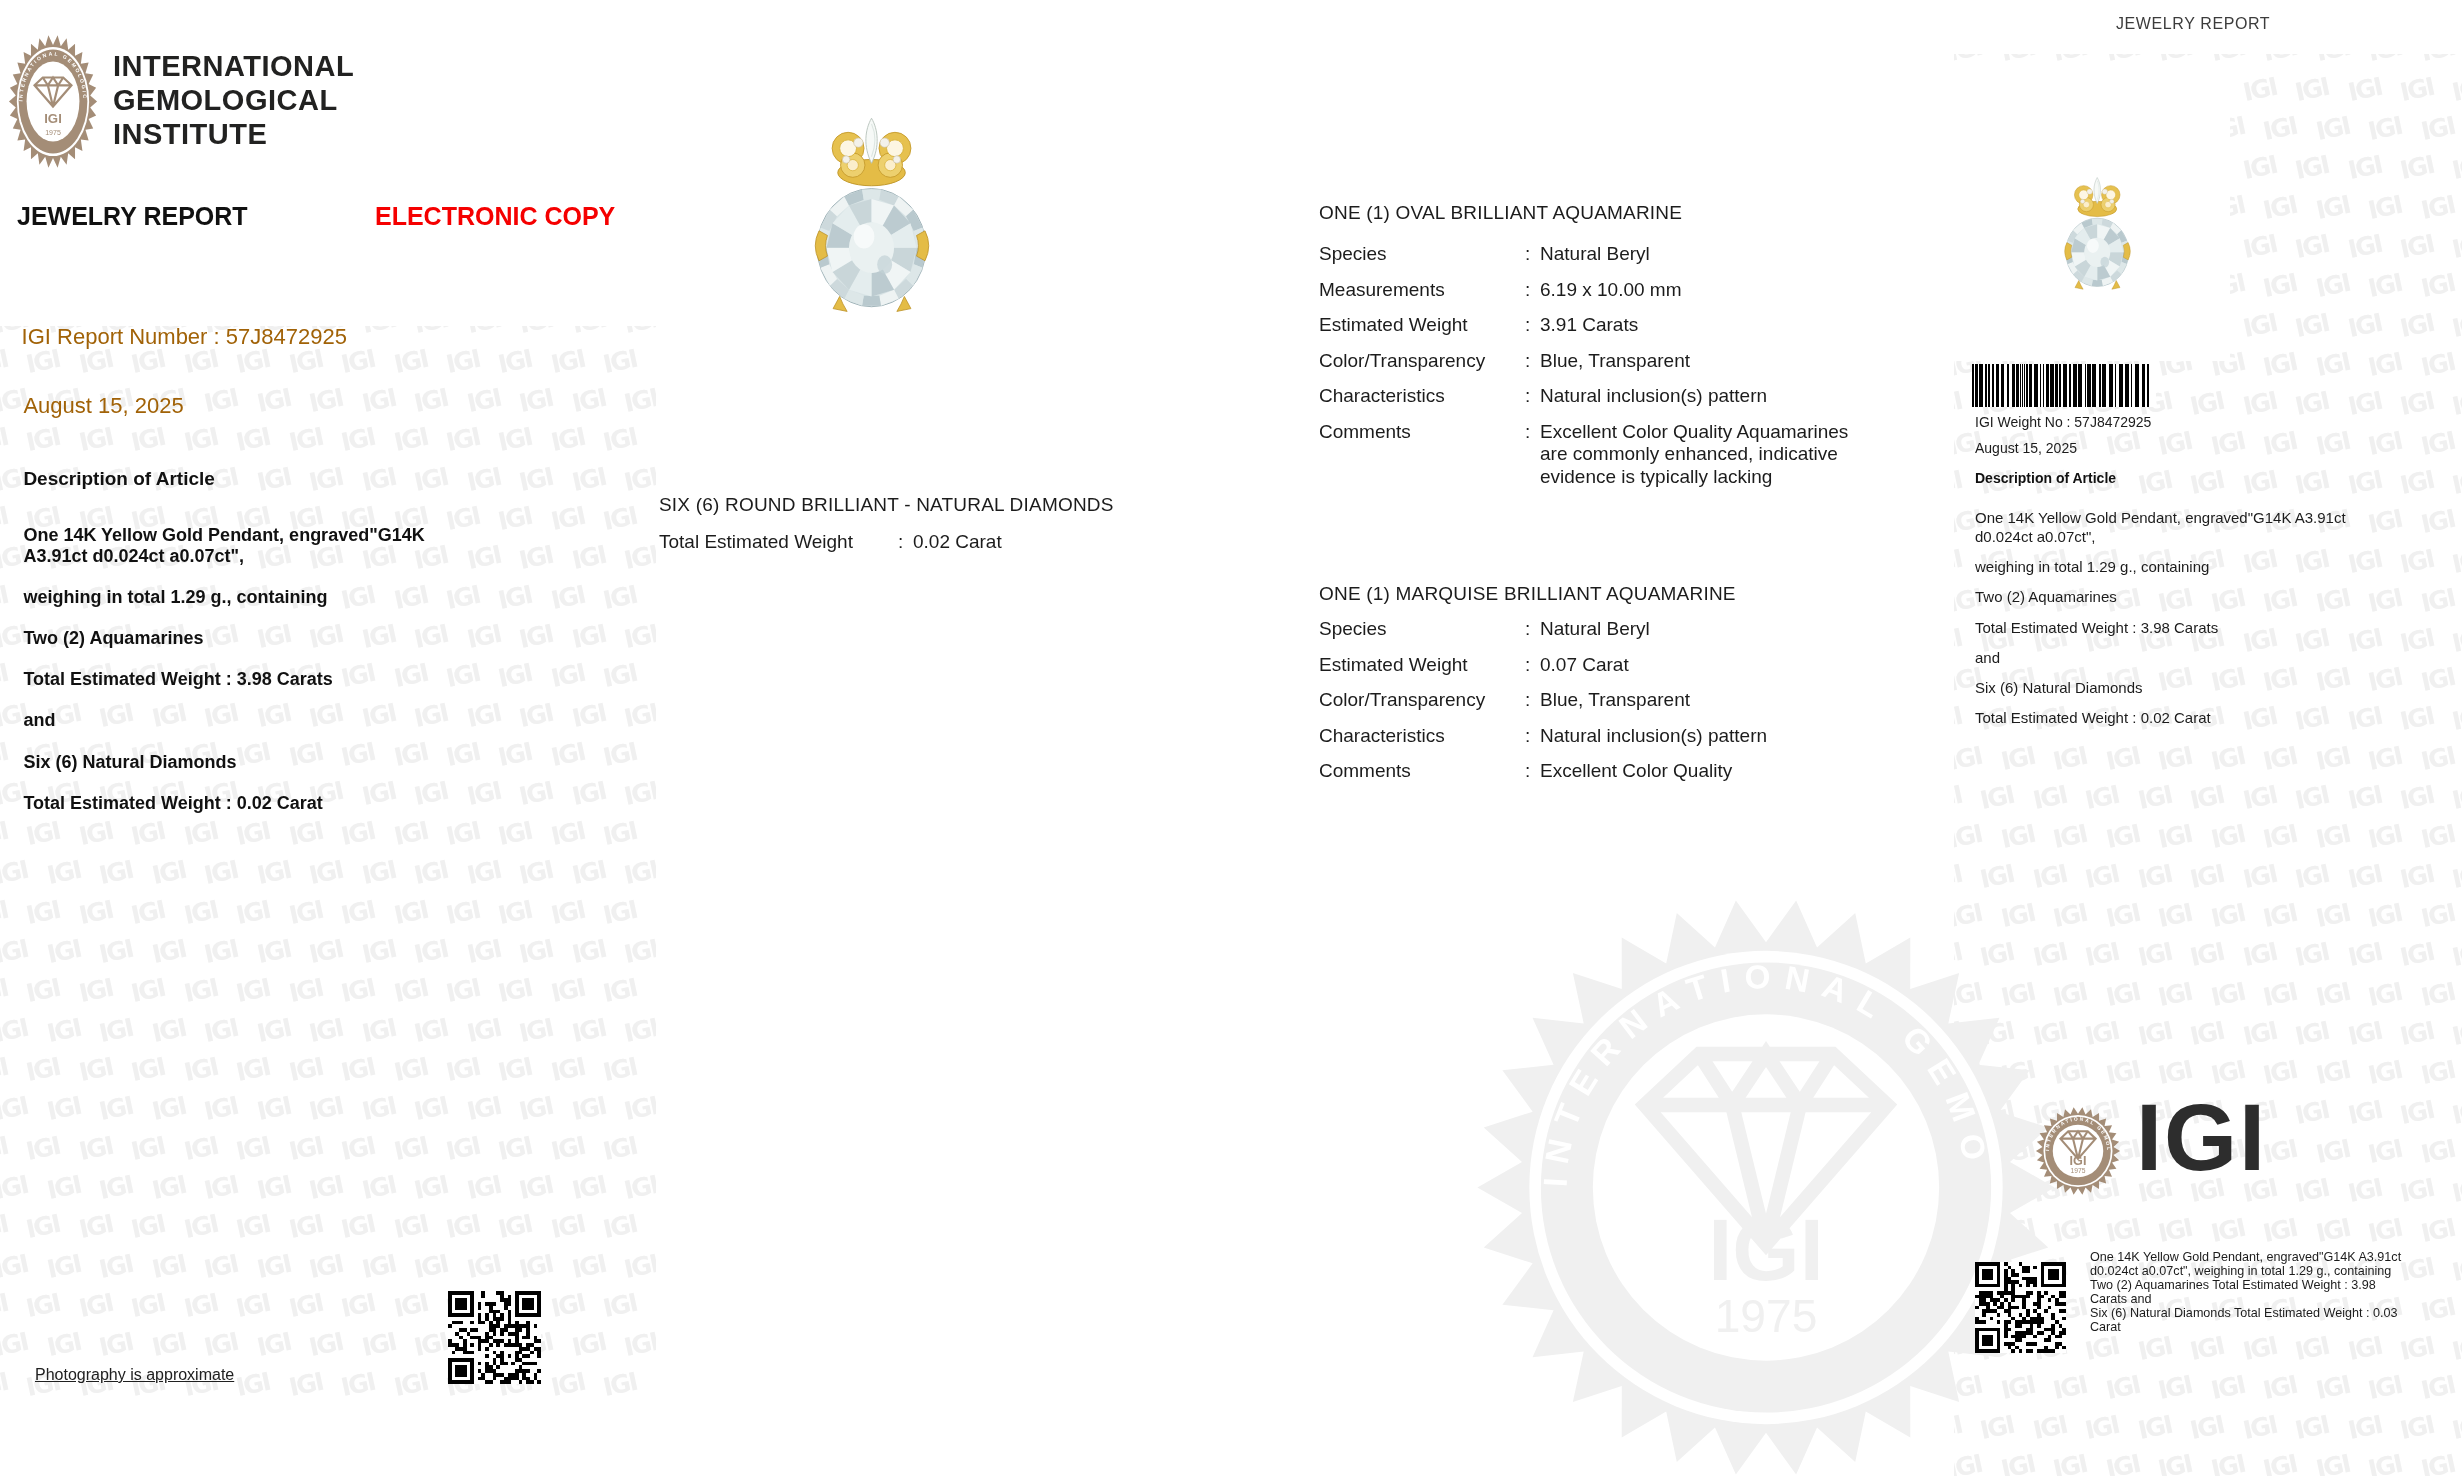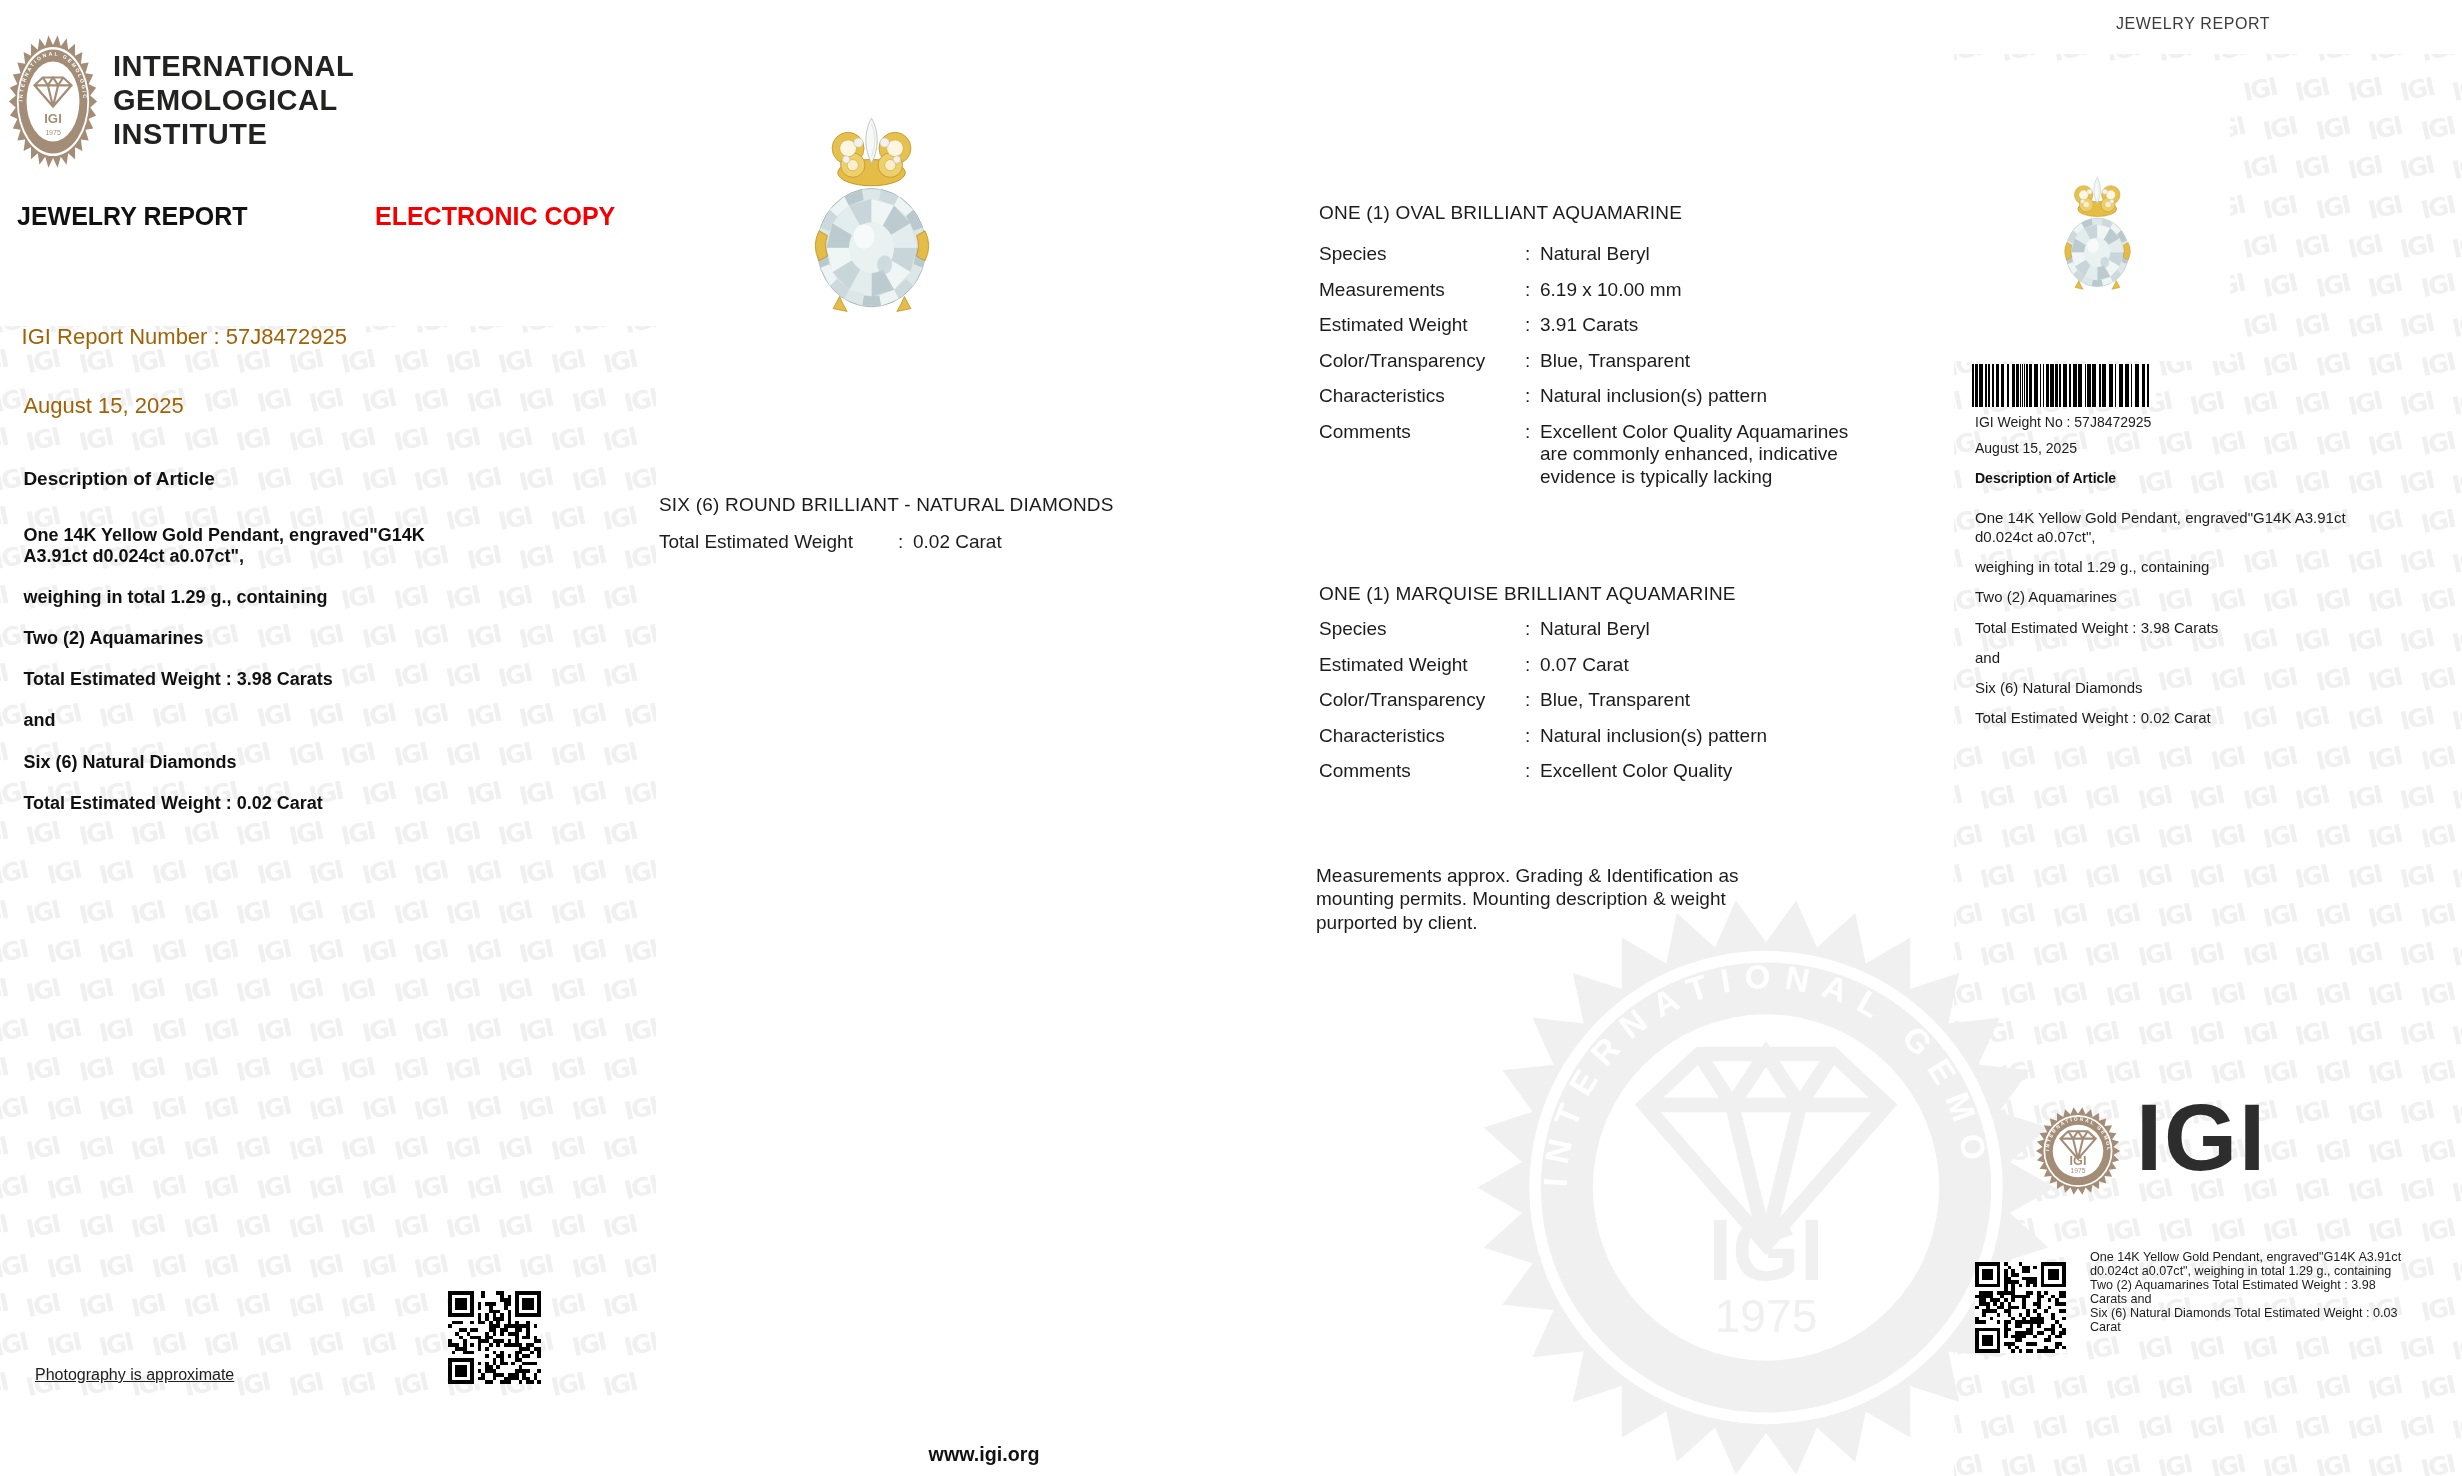--- a/index.html
+++ b/index.html
@@ -967,21 +967,20 @@
         <span class="kv-colon">:</span>
         <span class="kv-value">Natural inclusion(s) pattern</span>
       </div>
       <div class="kv-row">
         <span class="kv-label">Comments</span>
         <span class="kv-colon">:</span>
         <span class="kv-value">Excellent Color Quality</span>
       </div>
     </div>
 
-  <div class="abs disclaimer" style="left:1316px;top:864px;width:450px;">Measurements approx. Grading &amp; Identification as mounting permits. Mounting description &amp; weight purported by client.</div>
 
   <div id="qr-main" class="abs" style="left:448px;top:1291px;width:93px;height:93px;">
       <svg viewBox="0 0 25 25" width="100%" height="100%" shape-rendering="crispEdges" xmlns="http://www.w3.org/2000/svg">
         <rect width="25" height="25" fill="#fff"></rect>
         <rect x="0" y="0" width="7" height="7" fill="#000"></rect>
         <rect x="1" y="1" width="5" height="5" fill="#fff"></rect>
         <rect x="2" y="2" width="3" height="3" fill="#000"></rect>
         <rect x="18" y="0" width="7" height="7" fill="#000"></rect>
         <rect x="19" y="1" width="5" height="5" fill="#fff"></rect>
         <rect x="20" y="2" width="3" height="3" fill="#000"></rect>
@@ -1180,21 +1179,20 @@
         <rect x="14" y="24" width="1" height="1" fill="#000"></rect>
         <rect x="15" y="24" width="1" height="1" fill="#000"></rect>
         <rect x="16" y="24" width="1" height="1" fill="#000"></rect>
         <rect x="19" y="24" width="1" height="1" fill="#000"></rect>
         <rect x="21" y="24" width="1" height="1" fill="#000"></rect>
         <rect x="22" y="24" width="1" height="1" fill="#000"></rect>
         <rect x="24" y="24" width="1" height="1" fill="#000"></rect>
       </svg>
     </div>
   <div class="abs photo-note" style="left:35px;top:1366px;text-decoration:underline;">Photography is approximate</div>
-  <div class="abs website" style="left:0;top:1443px;width:1968px;">www.igi.org</div>
 
   <div class="abs stub-header" style="left:2116px;top:15px;">JEWELRY REPORT</div>
   <div class="abs stub-photo-box" style="left:1954px;top:75px;width:276px;height:286px;"></div>
   <div id="pendant-stub" class="abs" style="left:2058px;top:171px;width:79px;height:122px;">
       <svg viewBox="0 0 145 225" width="100%" height="100%" xmlns="http://www.w3.org/2000/svg">
         <ellipse cx="72" cy="150" rx="58" ry="63" fill="#d9e4e6" stroke="#9fb2b8" stroke-width="1"></ellipse>
         <polygon points="130.0,150.0 126.5,171.5 117.1,167.8 120.0,150.0" fill="#b9c9ce"></polygon>
         <polygon points="126.5,171.5 116.4,190.5 108.8,183.4 117.1,167.8" fill="#dde7e8"></polygon>
         <polygon points="116.4,190.5 101.0,204.6 96.0,195.0 108.8,183.4" fill="#cdd9dc"></polygon>
         <polygon points="101.0,204.6 82.1,212.0 80.3,201.2 96.0,195.0" fill="#eef3f3"></polygon>

